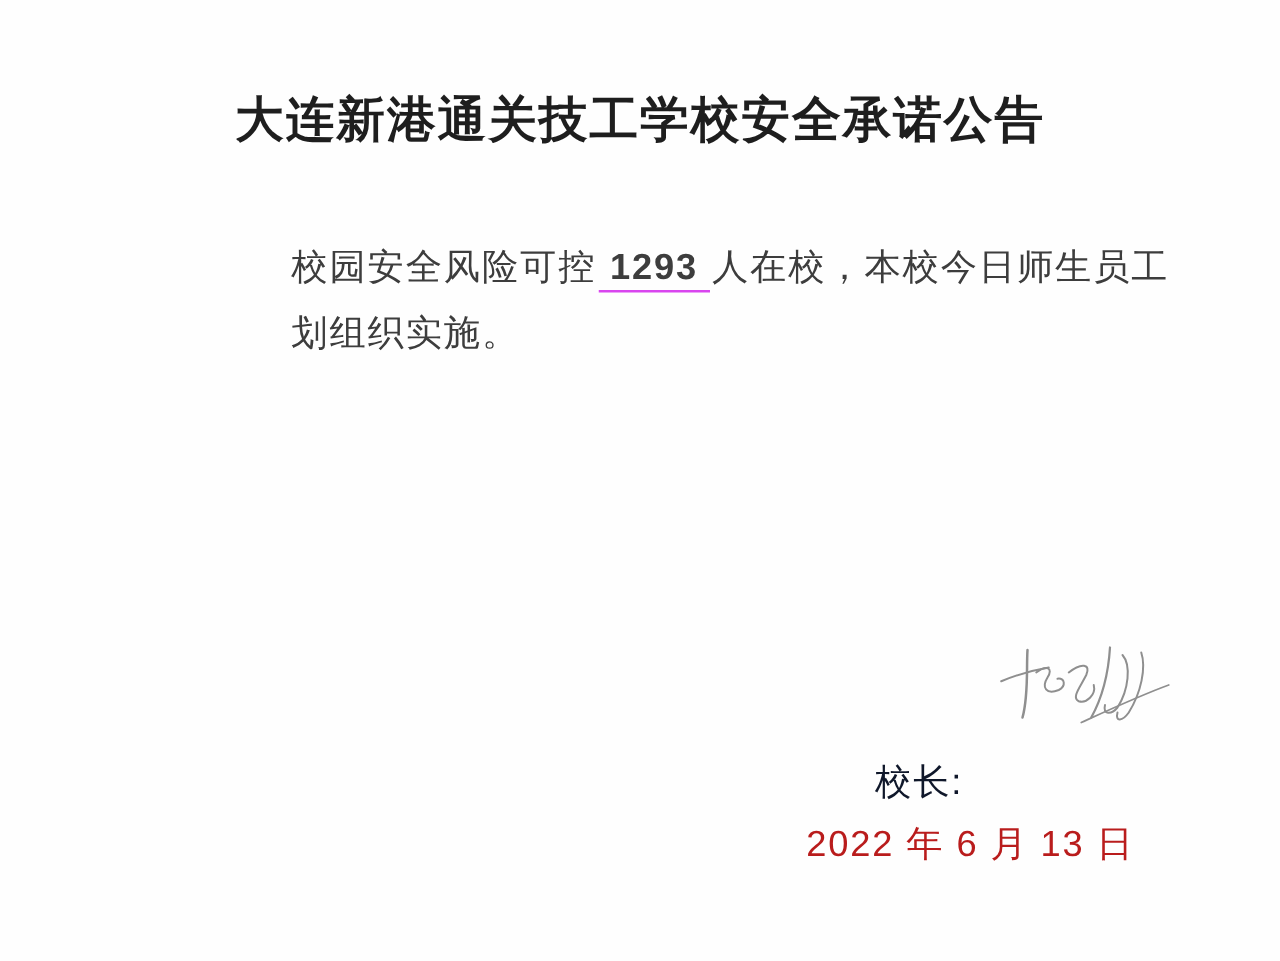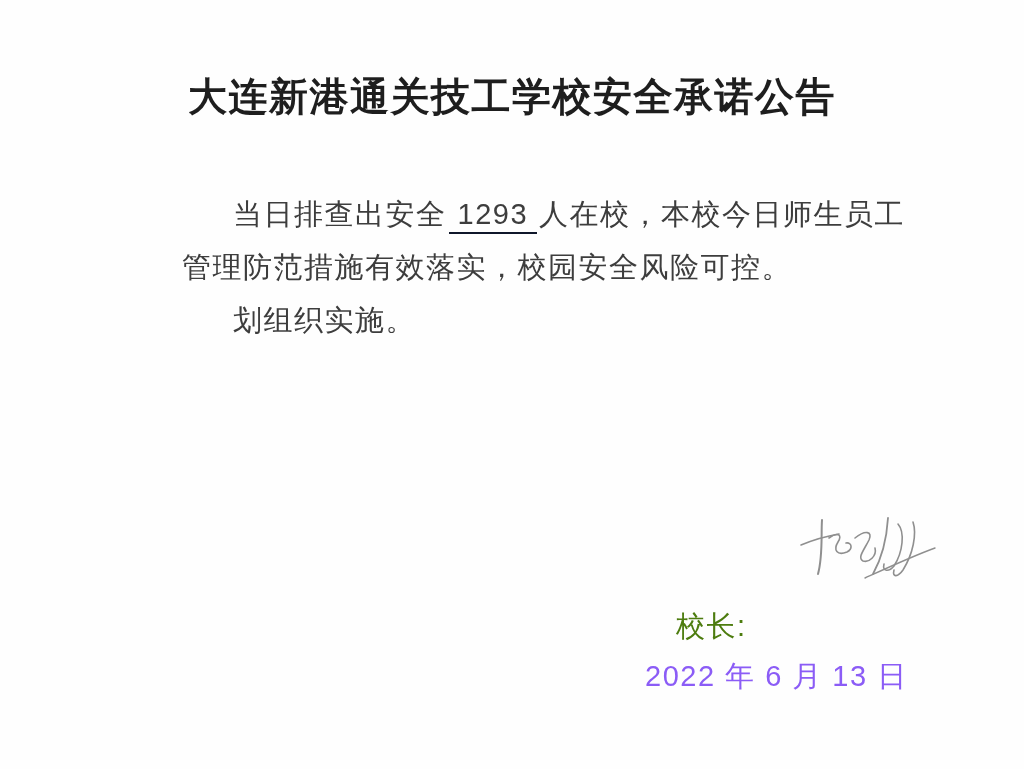--- a/index.html
+++ b/index.html
@@ -34,64 +34,64 @@
     letter-spacing: 1.5px;
   }
   .line {
     height: 53px;
     line-height: 53px;
     white-space: nowrap;
   }
   .line.indent { text-indent: 51px; }
   .num {
     display: inline-block;
-    border-bottom: 2px solid #0f172a;
+    border-bottom: 2px solid #d946ef;
     padding: 0 9px;
     margin: 0 2px;
     line-height: 36px;
     text-indent: 0;
+    font-weight: bold;
   }
   .signature {
     position: absolute;
     top: 498px; left: 795px;
     width: 145px; height: 100px;
   }
   .signature path {
     fill: none;
     stroke: #8f8f8f;
     stroke-linecap: round;
     stroke-linejoin: round;
   }
   .role-line {
     position: absolute;
-    top: 606px; left: 676px;
+    top: 606px; left: 700px;
     font-size: 29px;
-    color: #4d7c0f;
+    color: #0f172a;
     letter-spacing: 1.5px;
     line-height: 40px;
   }
   .date-line {
     position: absolute;
     top: 654px; left: 645px;
     font-size: 29px;
-    color: #8b5cf6;
+    color: #b91c1c;
     letter-spacing: 1.5px;
     line-height: 44px;
   }
 </style>
 </head>
 <body>
 
 <div class="page">
 
   <h1 class="title">大连新港通关技工学校安全承诺公告</h1>
 
   <div class="body-block">
-    <div class="line indent"><span>当日排查出安全</span><span class="num">1293</span><span>人在校，本校今日师生员工</span></div>
-    <div class="line">管理防范措施有效落实，校园安全风险可控。</div>
+    <div class="line indent"><span>校园安全风险可控</span><span class="num">1293</span><span>人在校，本校今日师生员工</span></div>
     <div class="line indent">划组织实施。</div>
   </div>
 
   <svg class="signature" viewBox="0 0 145 100" aria-hidden="true">
 
     <path d="M27,22 C26,36 28,58 23,76" stroke-width="2"></path>
     <path d="M6,47 C18,42 32,38 44,36" stroke-width="1.6"></path>
 
     <path d="M34,40 C42,34 48,36 43,44 C38,52 42,58 52,54 C58,51 57,44 51,45" stroke-width="1.6"></path>
     <path d="M60,40 C70,32 78,33 74,42 C69,52 62,60 68,63 C74,65 82,58 80,50" stroke-width="1.6"></path>

